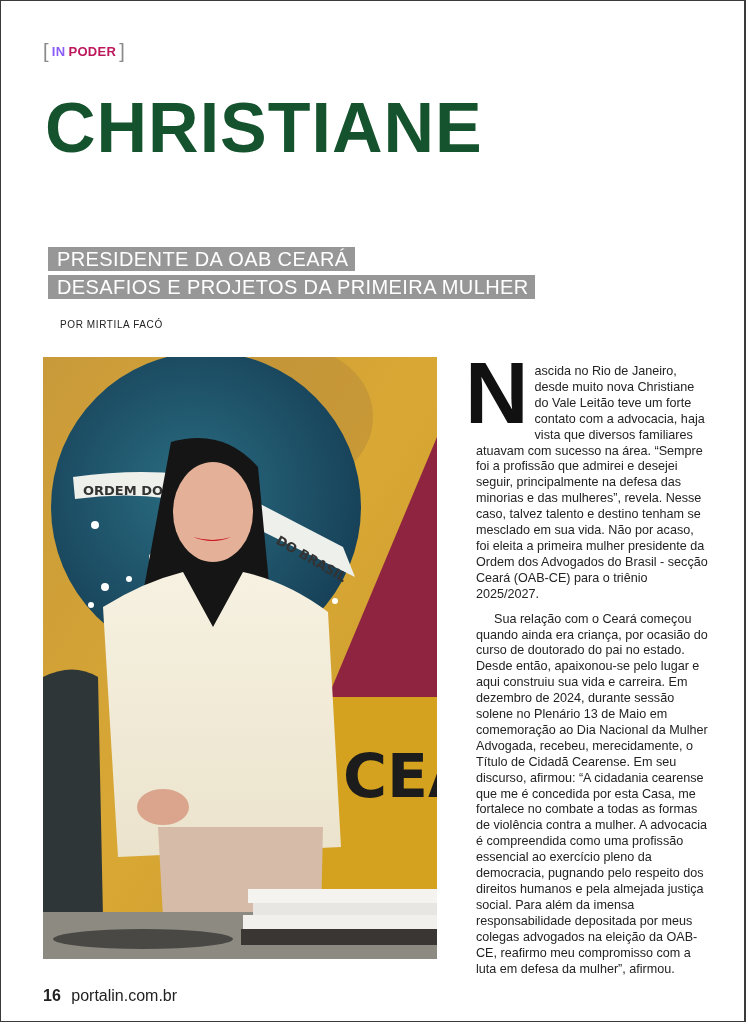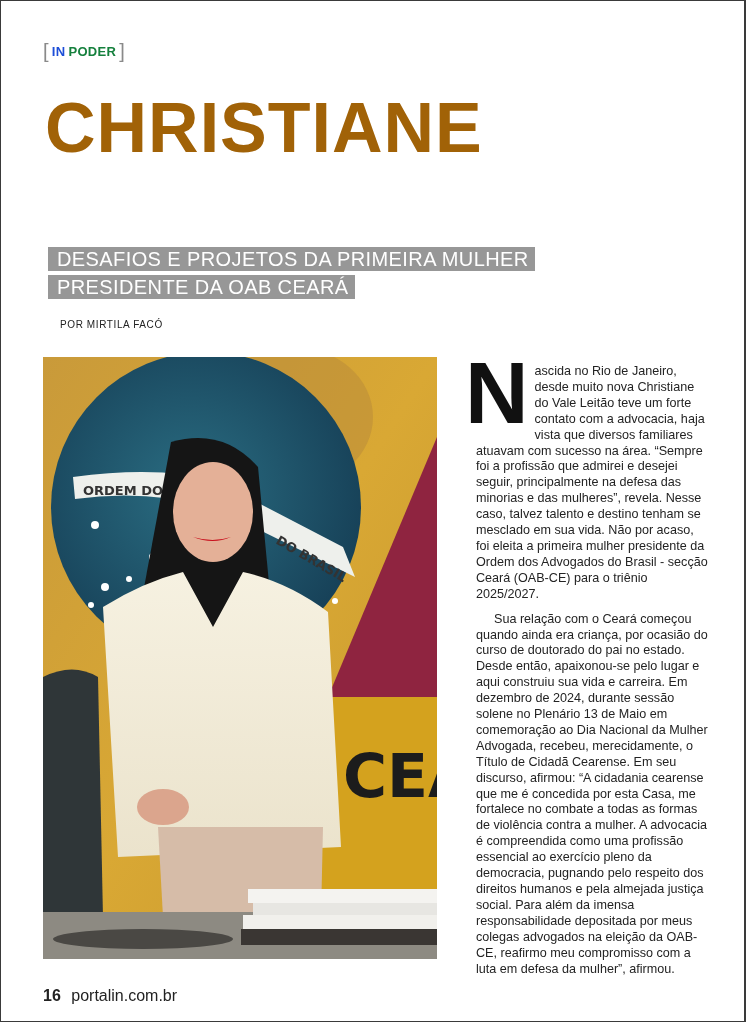--- a/index.html
+++ b/index.html
@@ -13,26 +13,26 @@
     position: absolute; left: 0; top: 0; width: 746px; height: 1022px;
     border: 1px solid #3a3a3a; border-right-width: 2px; box-sizing: border-box;
     background: #fff;
   }
   .section-tag {
     position: absolute; left: 42px; top: 40px; height: 20px;
     display: flex; align-items: center; gap: 3px;
     font-weight: bold; font-size: 13px; letter-spacing: 0.3px;
   }
   .section-tag .br { color: #8a8a8a; font-weight: normal; font-size: 20px; line-height: 20px; }
-  .section-tag .in { color: #1d4ed8; text-align: right; }
-  .section-tag .poder { color: #15803d; }
+  .section-tag .in { color: #8b5cf6; text-align: right; }
+  .section-tag .poder { color: #be185d; }
 
   .title {
     position: absolute; left: 44px; top: 92px; margin: 0;
-    color: #a16207; font-weight: bold; line-height: 1;
+    color: #14532d; font-weight: bold; line-height: 1;
   }
   .title .l1 { display: block; font-size: 70px; letter-spacing: 1px; height: 68px; }
   .title .l2 { display: block; margin-top: 4px; height: 68px; white-space: nowrap; }
   .title .small { font-size: 40px; letter-spacing: 0px; margin-right: 6px; }
   .title .big { font-size: 70px; letter-spacing: 1px; }
 
   .subtitle { position: absolute; left: 47px; top: 246px; }
   .subtitle .band {
     display: table; background: #979797; color: #fff;
     font-size: 20px; line-height: 22px; padding: 1px 6px 1px 9px;
@@ -75,22 +75,22 @@
     <span class="in">IN</span>
     <span class="poder">PODER</span>
     <span class="br">]</span>
   </div>
 
   <h1 class="title">
     <span class="l1">CHRISTIANE</span>
   </h1>
 
   <div class="subtitle">
+    <div class="band">PRESIDENTE DA OAB CEARÁ</div>
     <div class="band">DESAFIOS E PROJETOS DA PRIMEIRA MULHER</div>
-    <div class="band">PRESIDENTE DA OAB CEARÁ</div>
   </div>
 
   <div class="byline">POR MIRTILA FACÓ</div>
 
   <div class="photo">
     <svg width="394" height="602" viewBox="0 0 394 602" xmlns="http://www.w3.org/2000/svg">
       <defs>
         <linearGradient id="bg" x1="0" y1="0" x2="1" y2="1">
           <stop offset="0" stop-color="#c99a3a"></stop>
           <stop offset="0.5" stop-color="#d9a834"></stop>

